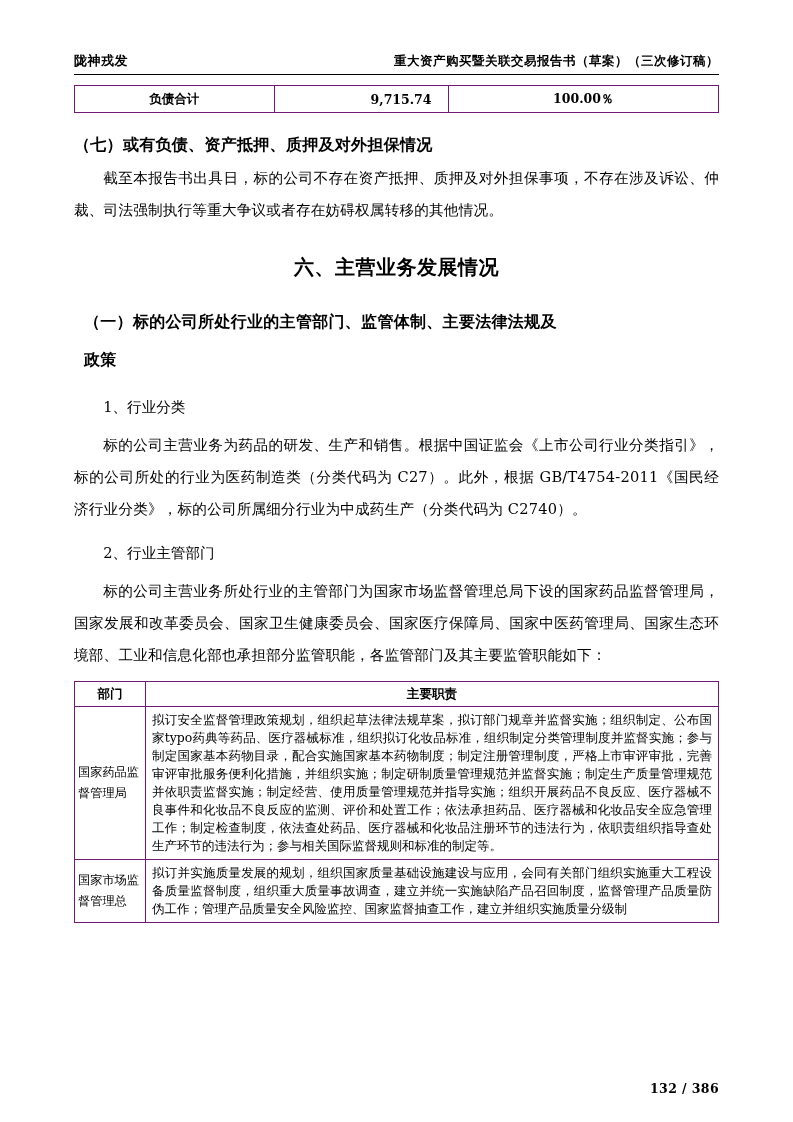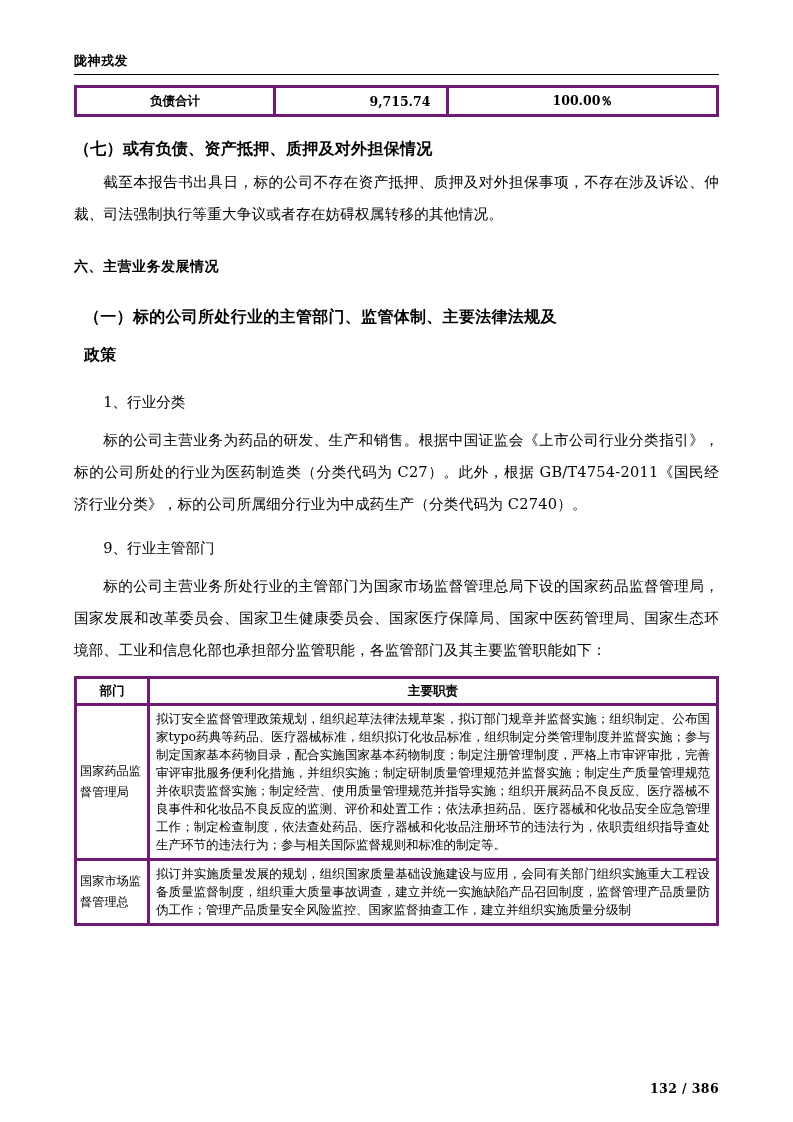--- a/index.html
+++ b/index.html
@@ -36,21 +36,21 @@
   .header-right { font-size: 12.5px; }
 
   
   table.tbl {
     border-collapse: collapse;
     width: 100%;
     margin-top: 10px;
     font-size: 12.5px;
   }
   table.tbl td, table.tbl th {
-    border: 3px solid #701a75;
+    border: 1px solid #701a75;
     padding: 3px 6px;
     vertical-align: middle;
   }
   .top-table td { text-align: center; font-weight: bold; height: 20px; }
   .top-table td.c1 { width: 31%; }
   .top-table td.c2 { width: 27%; text-align: right; padding-right: 16px;}
   .top-table td.c3 { width: 42%; text-align: center; }
 
   
   p.body {
@@ -62,24 +62,25 @@
     letter-spacing: 0.2px;
   }
   h3.sub {
     font-size: 16px;
     font-weight: bold;
     margin: 22px 0 6px 0;
     text-indent: 0;
     letter-spacing: 0.3px;
   }
   h2.sec {
-    font-size: 14px;
+    font-size: 20px;
     font-weight: bold;
     margin: 28px 0 10px 0;
     letter-spacing: 0.5px;
+    text-align: center;
   }
   h3.sub2 {
     font-size: 16px;
     font-weight: bold;
     margin: 22px 0 0 10px;
     line-height: 38px;
     letter-spacing: 0.3px;
   }
   p.num {
     font-size: 14.6px;
@@ -125,20 +126,21 @@
     letter-spacing: 0.4px;
   }
 </style>
 </head>
 <body>
 
 <div class="page">
 
   <div class="header">
     <div class="header-left">陇神戎发</div>
+    <div class="header-right">重大资产购买暨关联交易报告书（草案）（三次修订稿）</div>
   </div>
 
   <table class="tbl top-table">
     <tbody>
         <tr>
       <td class="c1">负债合计</td>
       <td class="c2">9,715.74</td>
       <td class="c3">100.00％</td>
     </tr>
   </tbody>
@@ -151,21 +153,21 @@
 
   <h2 class="sec">六、主营业务发展情况</h2>
 
   <h3 class="sub2">（一）标的公司所处行业的主管部门、监管体制、主要法律法规及</h3>
   <h3 class="sub2" style="margin-top:0">政策</h3>
 
   <p class="num">1、行业分类</p>
 
   <p class="body">标的公司主营业务为药品的研发、生产和销售。根据中国证监会《上市公司行业分类指引》，标的公司所处的行业为医药制造类（分类代码为 C27）。此外，根据 GB/T4754-2011《国民经济行业分类》，标的公司所属细分行业为中成药生产（分类代码为 C2740）。</p>
 
-  <p class="num">9、行业主管部门</p>
+  <p class="num">2、行业主管部门</p>
 
   <p class="body">标的公司主营业务所处行业的主管部门为国家市场监督管理总局下设的国家药品监督管理局，国家发展和改革委员会、国家卫生健康委员会、国家医疗保障局、国家中医药管理局、国家生态环境部、工业和信息化部也承担部分监管职能，各监管部门及其主要监管职能如下：</p>
 
   <table class="tbl duty-table">
     <tbody>
         <tr>
       <th class="hdept">部门</th>
       <th>主要职责</th>
     </tr>
     <tr>

